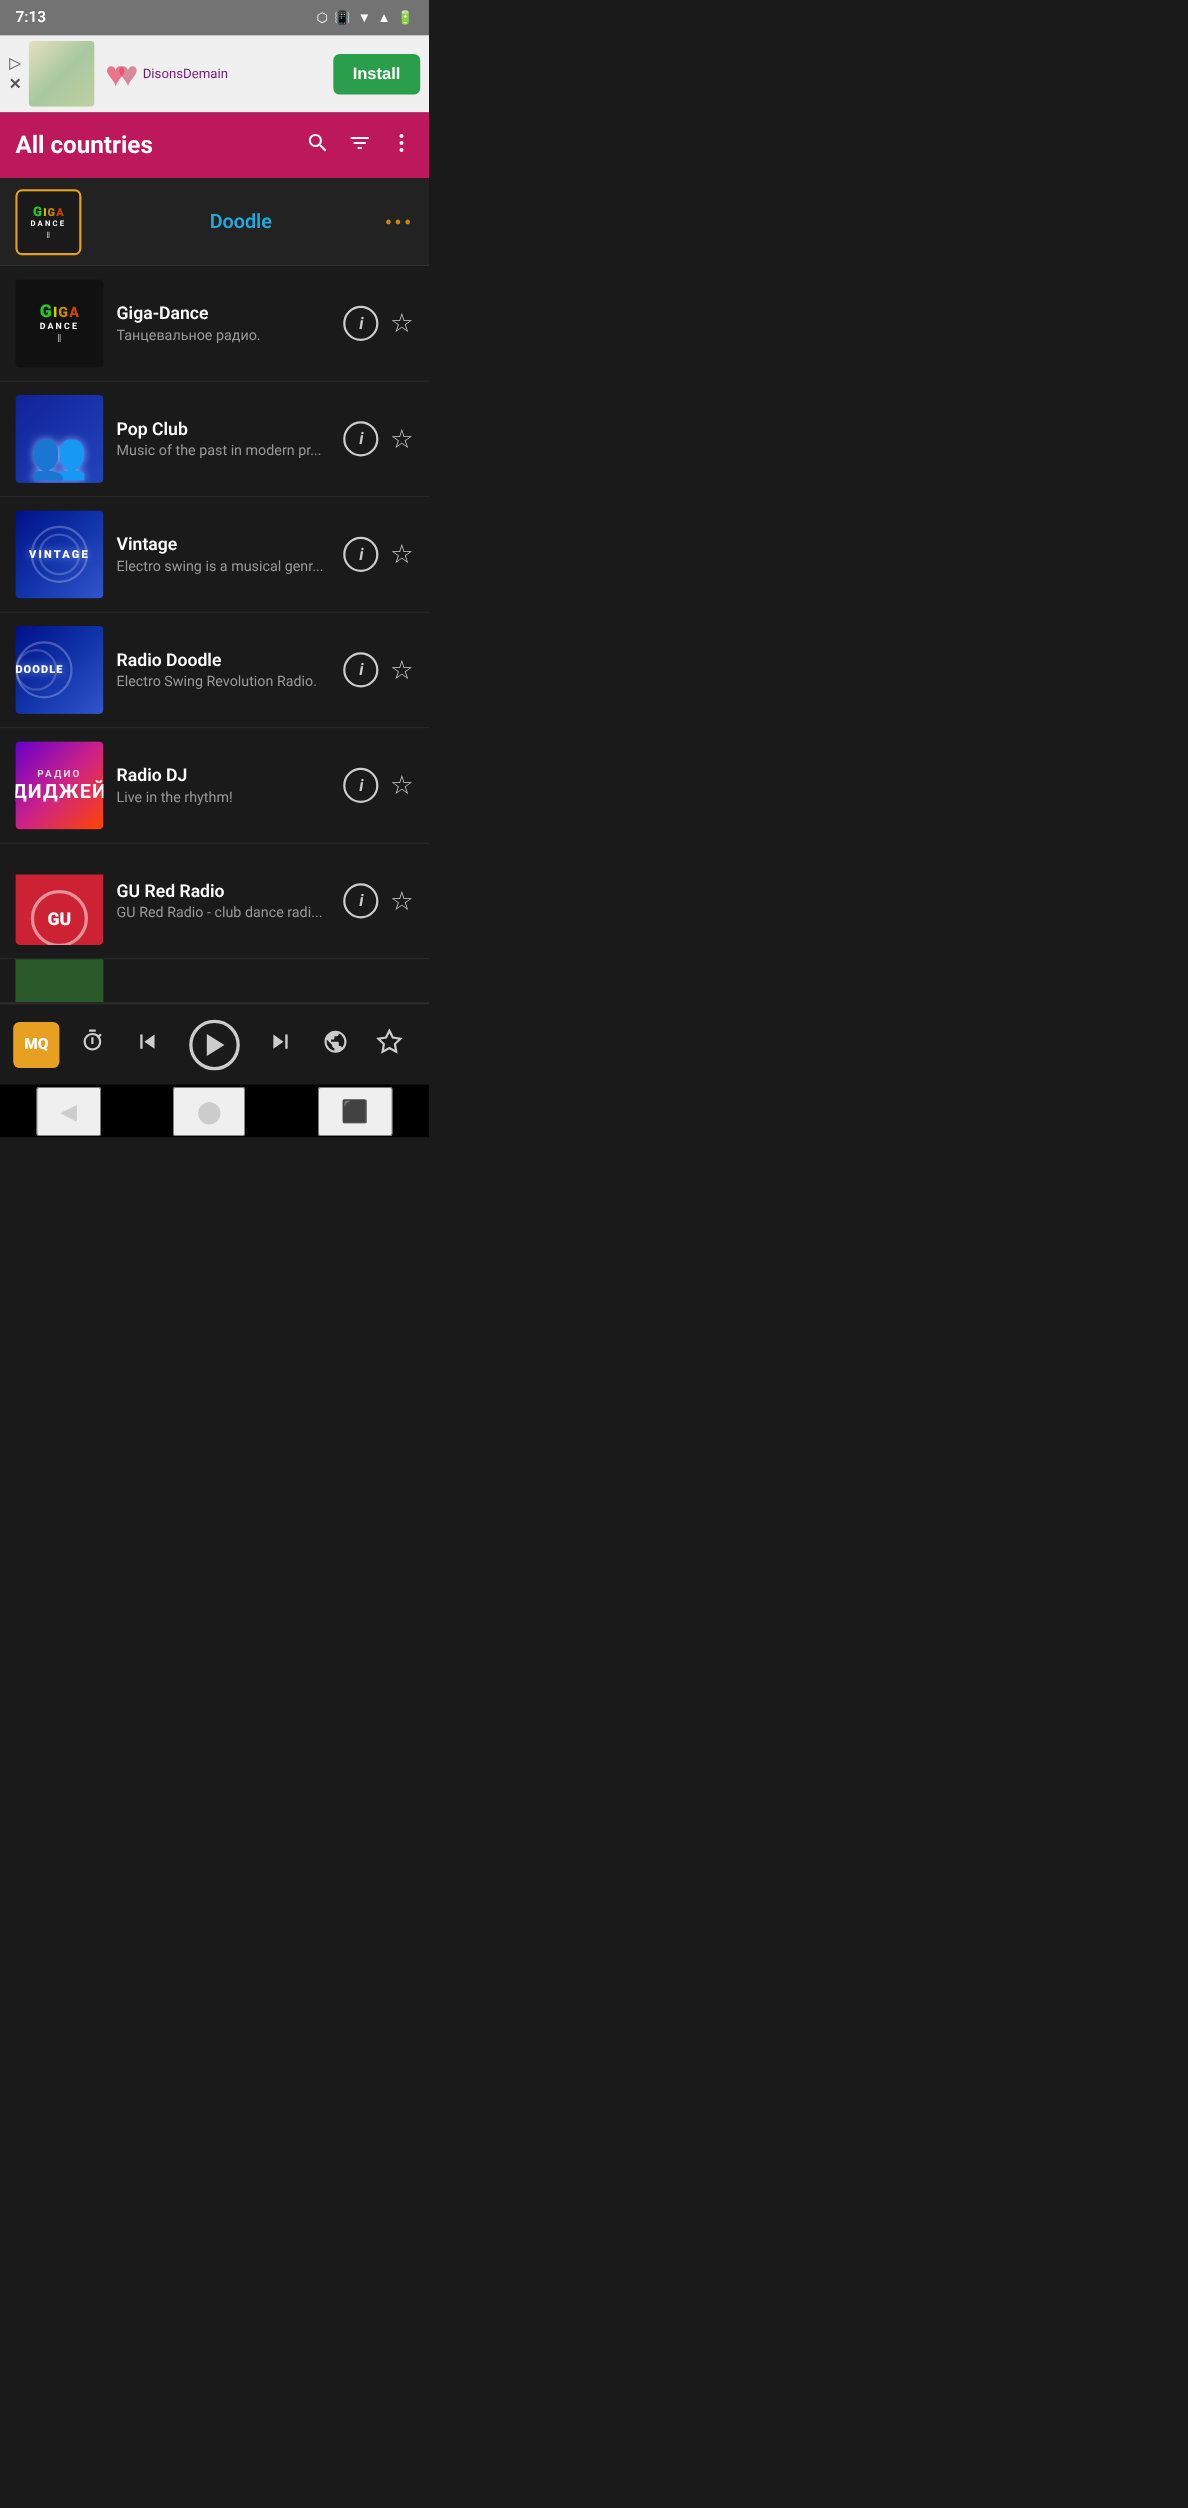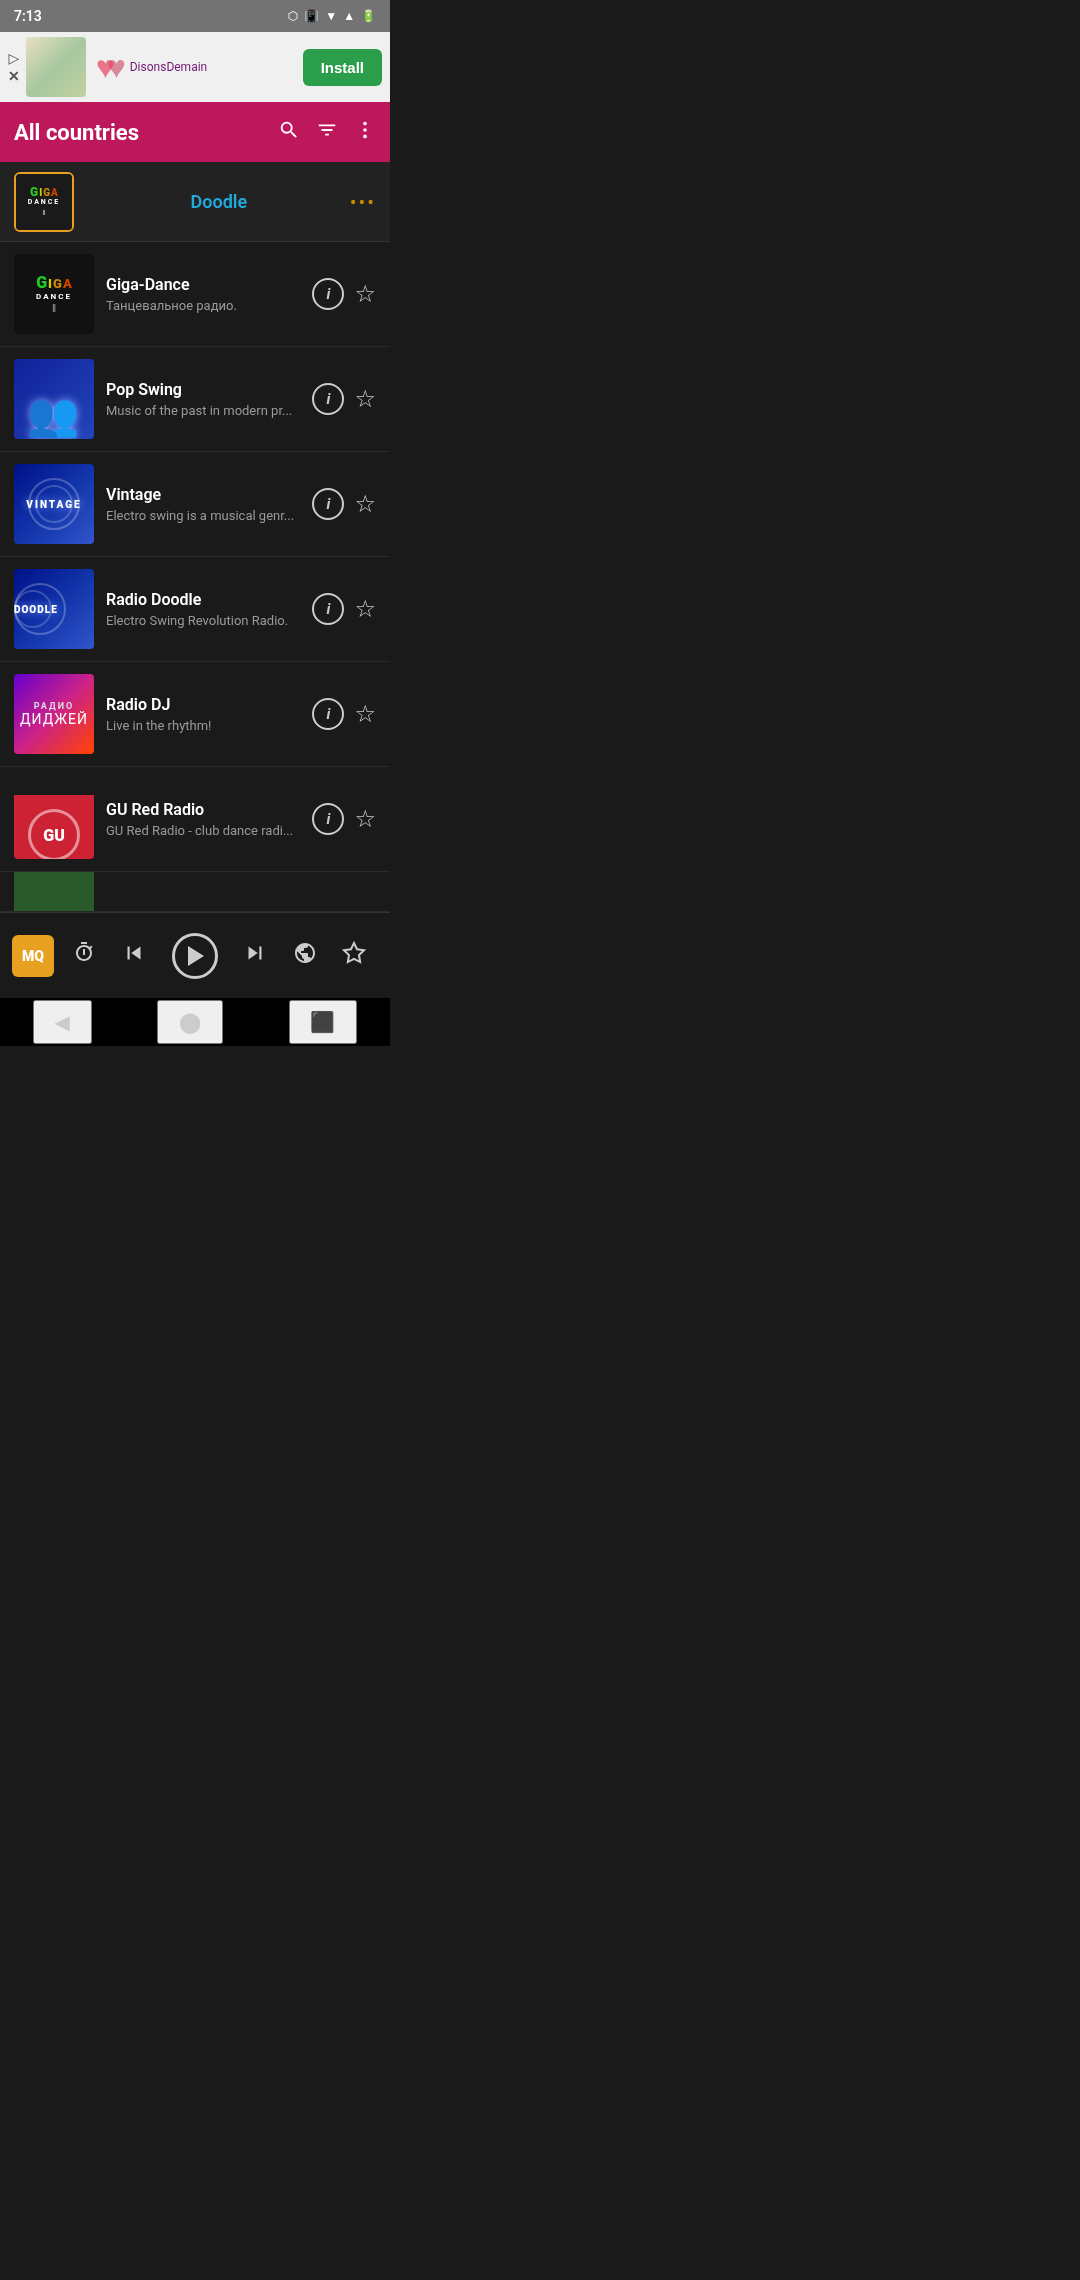--- a/index.html
+++ b/index.html
@@ -244,21 +244,21 @@
       flex-shrink: 0;
     }
 
     
     .bottom-bar {
       background: #1a1a1a;
       border-top: 1px solid #333;
       display: flex;
       align-items: center;
       padding: 10px 12px;
-      height: 86px;
+      height: 74px;
       justify-content: flex-end;
     }
     .player-mq {
       width: 42px;
       height: 42px;
       background: #e8a020;
       border-radius: 6px;
       display: flex;
       align-items: center;
       justify-content: center;
@@ -436,21 +436,21 @@
 
   <div class="station-item">
     <div class="station-thumb">
       <div style="background:linear-gradient(135deg,#112299,#2244bb);width:100%;height:100%;display:flex;align-items:center;justify-content:center;position:relative;overflow:hidden;">
         <div style="position:absolute;bottom:0;left:0;right:0;height:60px;display:flex;align-items:flex-end;justify-content:center;">
           <span style="font-size:42px;filter:drop-shadow(0 0 4px #88aaff);">👥</span>
         </div>
       </div>
     </div>
     <div class="station-info">
-      <div class="station-name">Pop Swing</div>
+      <div class="station-name">Pop Club</div>
       <div class="station-desc">Music of the past in modern pr...</div>
     </div>
     <div class="station-actions">
       <div class="info-circle">
           <i>i</i>
         </div>
       <span class="star-outline">☆</span>
     </div>
   </div>
 
@@ -491,21 +491,21 @@
           <i>i</i>
         </div>
       <span class="star-outline">☆</span>
     </div>
   </div>
 
   <div class="station-item">
     <div class="station-thumb">
       <div style="background:linear-gradient(135deg,#6600cc,#cc2288,#ff4400);width:100%;height:100%;display:flex;flex-direction:column;align-items:center;justify-content:center;">
         <span style="font-size:9px;font-weight:700;color:#ddd;letter-spacing:2px;">РАДИО</span>
-        <span style="font-size:14px;font-weight:400;color:#fff;letter-spacing:1px;">ДИДЖЕЙ</span>
+        <span style="font-size:18px;font-weight:700;color:#fff;letter-spacing:1px;">ДИДЖЕЙ</span>
       </div>
     </div>
     <div class="station-info">
       <div class="station-name">Radio DJ</div>
       <div class="station-desc">Live in the rhythm!</div>
     </div>
     <div class="station-actions">
       <div class="info-circle">
           <i>i</i>
         </div>

